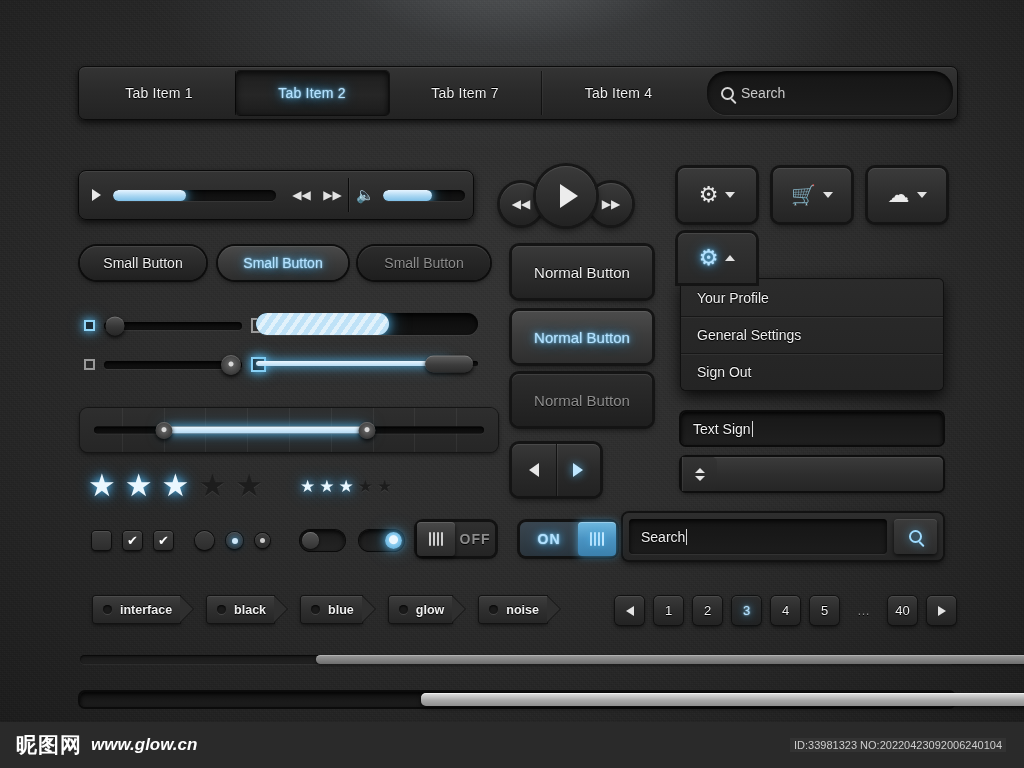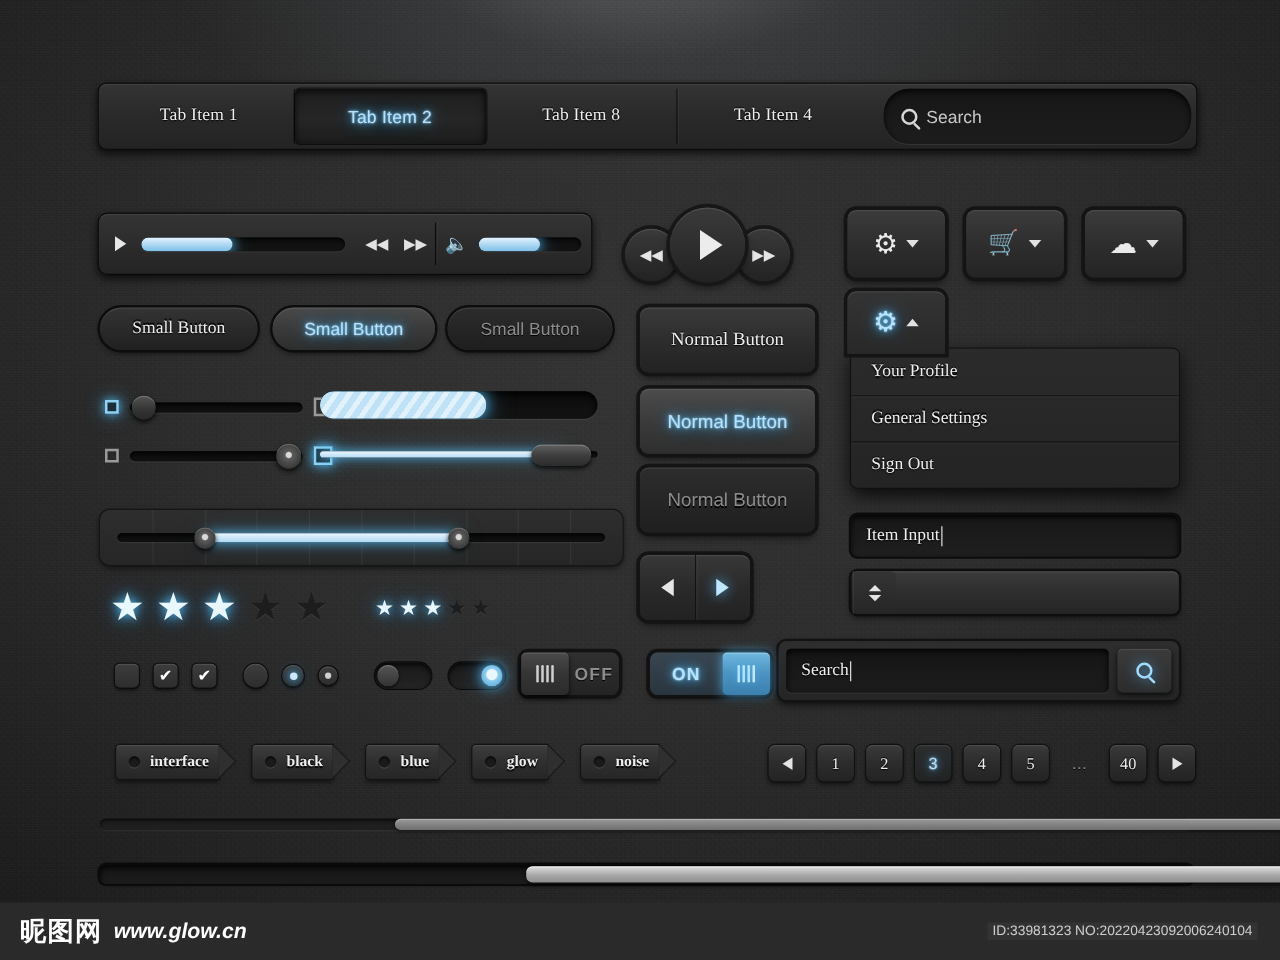--- a/index.html
+++ b/index.html
@@ -24,21 +24,21 @@
     opacity: .5;
     background-image:
       repeating-linear-gradient(0deg, rgba(255,255,255,.022) 0 1px, rgba(0,0,0,.022) 1px 2px),
       repeating-linear-gradient(90deg, rgba(255,255,255,.018) 0 1px, rgba(0,0,0,.018) 1px 2px),
       repeating-linear-gradient(45deg, rgba(255,255,255,.012) 0 2px, rgba(0,0,0,.012) 2px 4px);
     pointer-events: none;
   }
 
   .glow  { color: #b4e2ff; text-shadow: 0 0 7px #4fb7ef, 0 0 14px #2e8fd0, 0 0 2px #cdeeff; }
   .dim   { color: #8d8d8d; text-shadow: 0 1px 0 #000; }
-  .norm  { color: #efefef; text-shadow: 0 -1px 0 #000, 0 1px 1px #000; font-family: Liberation Serif, serif; }
+  .norm  { color: #efefef; text-shadow: 0 -1px 0 #000, 0 1px 1px #000; }
 
   
   #tabbar {
     position: absolute; left: 78px; top: 66px; width: 880px; height: 54px;
     background: linear-gradient(#343434, #2a2a2a 48%, #232323);
     border: 1px solid #0b0b0b; border-radius: 7px;
     box-shadow: 0 1px 0 rgba(255,255,255,.07) inset, 0 3px 7px rgba(0,0,0,.7);
     display: flex; align-items: stretch; padding: 4px;
   }
   .tab {
@@ -292,21 +292,21 @@
 <div id="noise"></div>
 
 <div id="tabbar">
   <div class="tab norm">
     <span>Tab Item 1</span>
   </div>
   <div class="tab active">
     <span class="glow">Tab Item 2</span>
   </div>
   <div class="tab norm">
-    <span>Tab Item 8</span>
+    <span>Tab Item 7</span>
   </div>
   <div class="tab norm" style="border-right:none;box-shadow:none;">
     <span>Tab Item 4</span>
   </div>
   <div id="tab-search">
     <span class="mag" style="color:#d6d6d6"></span>
     <span class="ph">Search</span>
   </div>
 </div>
 
@@ -395,21 +395,21 @@
   </div>
   <div class="mi norm">
     <span>General Settings</span>
   </div>
   <div class="mi norm">
     <span>Sign Out</span>
   </div>
 </div>
 
 <div id="text-input">
-  <span class="norm">Item Input</span>
+  <span class="norm">Text Sign</span>
   <span class="caretbar"></span>
 </div>
 
 <div id="dropdown">
   <span class="stepper">
     <i style="width:0;height:0;border-bottom:5px solid #e4e4e4;border-left:5px solid transparent;border-right:5px solid transparent;display:block"></i>
     <i style="width:0;height:0;border-top:5px solid #e4e4e4;border-left:5px solid transparent;border-right:5px solid transparent;display:block"></i>
   </span>
 </div>
 

